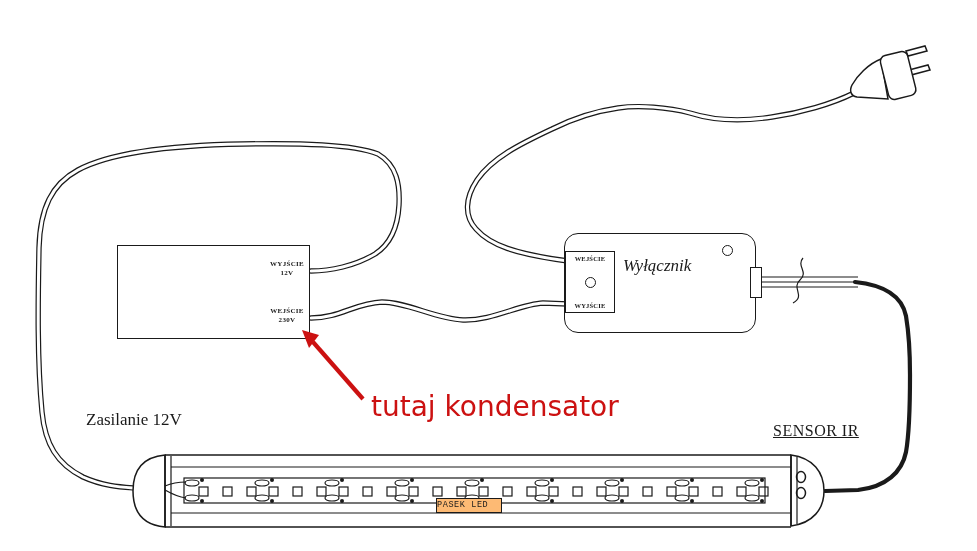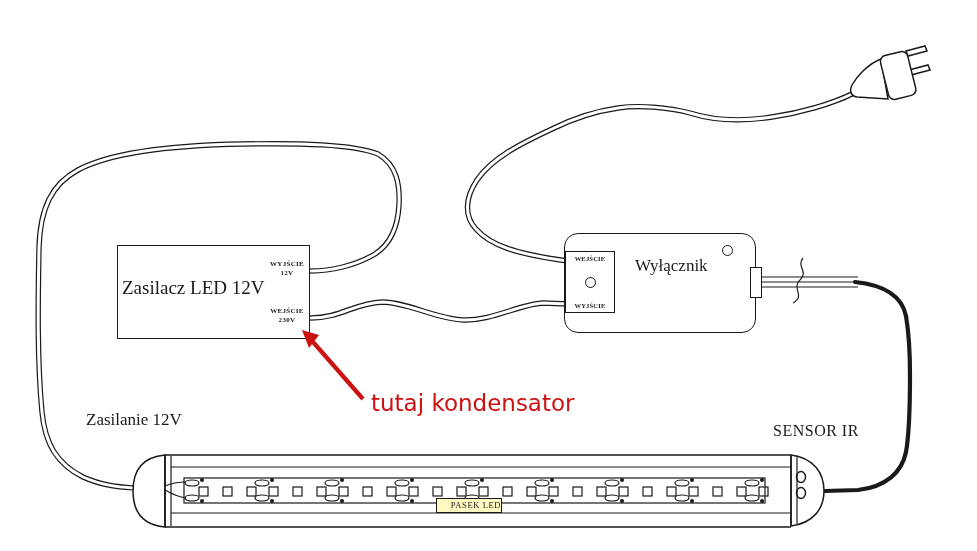--- a/index.html
+++ b/index.html
@@ -23,34 +23,34 @@
         line-height:9px;letter-spacing:.3px;}
   #psu-out{left:141px;top:14px;}
   #psu-in{left:141px;top:61px;}
 
   #ir-box{left:564px;top:233px;width:190px;height:98px;border-radius:14px;}
   #ir-inner{position:absolute;left:0px;top:17px;width:50px;height:62px;border:1.5px solid #1a1a1a;
             background:#fff;display:flex;flex-direction:column;justify-content:space-between;
             align-items:center;padding:3px 0;box-sizing:border-box;}
   .ir-term{font-size:6.5px;font-weight:bold;letter-spacing:.2px;}
   .small-circle{width:9px;height:9px;border:1.6px solid #1a1a1a;border-radius:50%;background:#fff;}
-  #ir-main-label{position:absolute;left:70px;top:21px;font-size:17px;line-height:22px;white-space:nowrap;}
+  #ir-main-label{position:absolute;left:58px;top:21px;font-size:17px;line-height:22px;white-space:nowrap;font-style:italic;}
   #ir-circle-tr{position:absolute;left:157px;top:11px;width:9px;height:9px;border:1.6px solid #1a1a1a;
                 border-radius:50%;}
   #ir-connector{position:absolute;left:750px;top:267px;width:10px;height:29px;background:#fff;
                 border:1.5px solid #1a1a1a;z-index:3;}
 
   .plain-label{position:absolute;z-index:4;white-space:nowrap;}
   #zasilanie-label{left:86px;top:410px;font-size:17px;text-align:right;}
-  #sensor-label{left:773px;top:422px;font-size:16px;letter-spacing:.5px;}
-  #cap-note{left:371px;top:390px;font-size:23px;color:#cc1111;
+  #sensor-label{left:773px;top:422px;font-size:16px;letter-spacing:.5px;text-decoration:underline;}
+  #cap-note{left:371px;top:390px;font-size:28px;color:#cc1111;
             font-family:"DejaVu Sans",sans-serif;z-index:6;}
   #pasek-box{position:absolute;left:436px;top:498px;width:64px;height:13px;border:1px solid #1a1a1a;
-             background:#fef9c3;z-index:3;text-align:right;font-size:8.5px;line-height:13px;
-             font-family:Liberation Serif, serif;letter-spacing:.6px;}
+             background:#fdba74;z-index:3;text-align:left;font-size:8.5px;line-height:13px;
+             font-family:Liberation Mono, monospace;letter-spacing:.6px;}
 </style>
 </head>
 <body>
 
 <div id="stage">
 
   <svg id="art" width="977" height="551" viewBox="0 0 977 551">
 
     <g>
       <path class="wire-outer" d="M 311,271 C 330,271 355,266 375,254 C 392,243 398,224 399,205
@@ -172,21 +172,20 @@
           <ellipse cx="752" cy="483" rx="7" ry="3" class="lnthin"></ellipse>
           <ellipse cx="752" cy="498" rx="7" ry="3" class="lnthin"></ellipse>
           <circle cx="762" cy="480" r="2" fill="#1a1a1a"></circle>
           <circle cx="762" cy="501" r="2" fill="#1a1a1a"></circle>
           <rect x="759" y="487" width="9" height="9" class="lnthin" fill="#ffffff"></rect>
         </g>
     </g>
   </svg>
 
   <div id="psu-box" class="box">
-    <div class="psu-main-label">Zasilacz LED 12V</div>
     <div id="psu-out" class="term">
       <div>WYJŚCIE</div>
       <div>12V</div>
     </div>
     <div id="psu-in" class="term">
       <div>WEJŚCIE</div>
       <div>230V</div>
     </div>
   </div>
 

